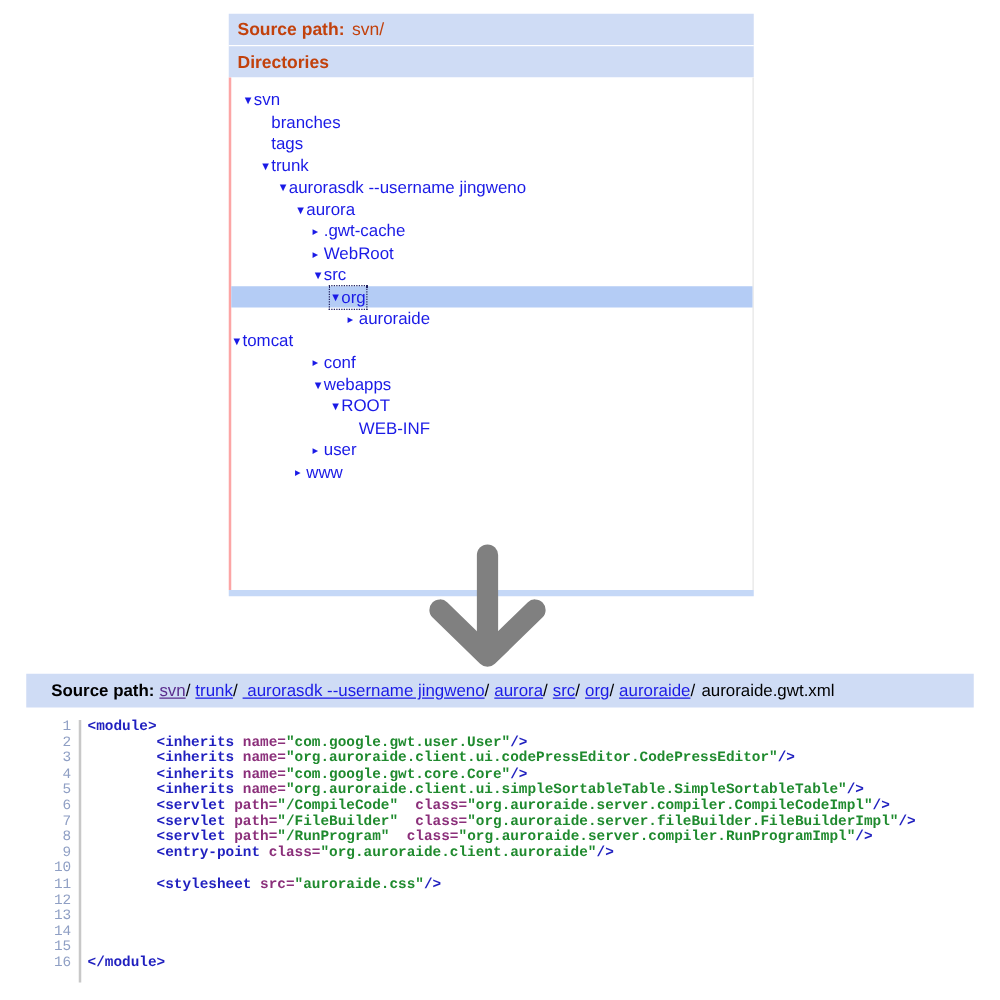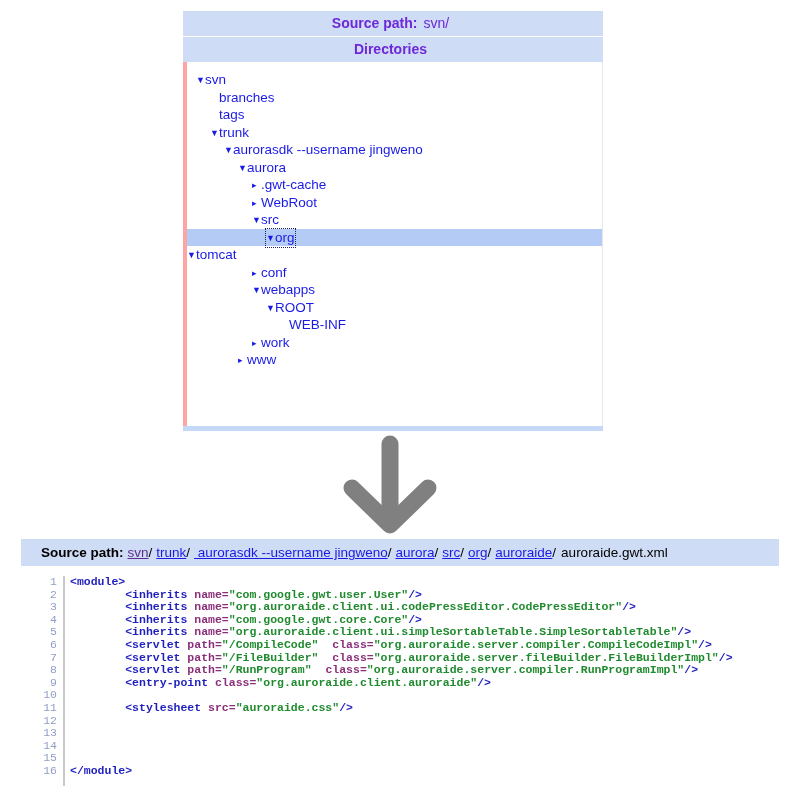--- a/index.html
+++ b/index.html
@@ -6,29 +6,29 @@
   body{
     width:800px;height:800px;background:#ffffff;
     font-family:"Liberation Sans", sans-serif;
     -webkit-font-smoothing:antialiased;
     overflow:hidden;position:relative;
   }
 
   
   #tree-panel{position:absolute;left:183px;top:11px;width:420px;}
   .bar{
-    background:#cfdcf5;color:#6d28d9;font-weight:bold;font-size:14px;
-    padding:4px 12px 4px 7px;line-height:17px;text-align:center;
+    background:#cfdcf5;color:#c2410c;font-weight:bold;font-size:14px;
+    padding:4px 12px 4px 7px;line-height:17px;
   }
   .bar.srcpath{border-bottom:1px solid #ffffff;}
   .bar .pv{font-weight:normal;margin-left:6px;}
   .tree-body{
-    background:#ffffff;border-left:4px solid #fca5a5;
+    background:#ffffff;border-left:2px solid #fca5a5;
     border-right:1px solid #e6e6e6;
-    padding:9px 0 0 0;height:364px;box-sizing:border-box;position:relative;
+    padding:9px 0 0 0;height:410px;box-sizing:border-box;position:relative;
   }
   .tree-foot{height:5px;background:#c5d8f7;}
 
   .node{
     font-size:13.5px;line-height:17.5px;color:#1a1ae6;
     white-space:nowrap;position:relative;height:17.5px;
   }
   .node .inner{display:inline-block;position:relative;padding-left:0;}
   .tw{
     display:inline-block;width:9px;color:#1a1ae6;font-size:9px;
@@ -85,26 +85,27 @@
       <div class="node"><span class="inner" style="margin-left: 9px;"><span class="tw">▼</span><span class="lbl">svn</span></span></div>
       <div class="node"><span class="inner" style="margin-left: 23px;"><span class="tw none"></span><span class="lbl">branches</span></span></div>
       <div class="node"><span class="inner" style="margin-left: 23px;"><span class="tw none"></span><span class="lbl">tags</span></span></div>
       <div class="node"><span class="inner" style="margin-left: 23px;"><span class="tw">▼</span><span class="lbl">trunk</span></span></div>
       <div class="node"><span class="inner" style="margin-left: 37px;"><span class="tw">▼</span><span class="lbl">aurorasdk --username jingweno</span></span></div>
       <div class="node"><span class="inner" style="margin-left: 51px;"><span class="tw">▼</span><span class="lbl">aurora</span></span></div>
       <div class="node"><span class="inner" style="margin-left: 65px;"><span class="tw">▸</span><span class="lbl">.gwt-cache</span></span></div>
       <div class="node"><span class="inner" style="margin-left: 65px;"><span class="tw">▸</span><span class="lbl">WebRoot</span></span></div>
       <div class="node"><span class="inner" style="margin-left: 65px;"><span class="tw">▼</span><span class="lbl">src</span></span></div>
       <div class="node selected"><span class="inner" style="margin-left: 79px;"><span class="tw">▼</span><span class="lbl">org</span></span></div>
+      <div class="node"><span class="inner" style="margin-left: 93px;"><span class="tw">▸</span><span class="lbl">auroraide</span></span></div>
       <div class="node"><span class="inner" style=""><span class="tw">▼</span><span class="lbl">tomcat</span></span></div>
       <div class="node"><span class="inner" style="margin-left: 65px;"><span class="tw">▸</span><span class="lbl">conf</span></span></div>
       <div class="node"><span class="inner" style="margin-left: 65px;"><span class="tw">▼</span><span class="lbl">webapps</span></span></div>
       <div class="node"><span class="inner" style="margin-left: 79px;"><span class="tw">▼</span><span class="lbl">ROOT</span></span></div>
       <div class="node"><span class="inner" style="margin-left: 93px;"><span class="tw none"></span><span class="lbl">WEB-INF</span></span></div>
-      <div class="node"><span class="inner" style="margin-left: 65px;"><span class="tw">▸</span><span class="lbl">work</span></span></div>
+      <div class="node"><span class="inner" style="margin-left: 65px;"><span class="tw">▸</span><span class="lbl">user</span></span></div>
       <div class="node"><span class="inner" style="margin-left: 51px;"><span class="tw">▸</span><span class="lbl">www</span></span></div>
     </div>
   <div class="tree-foot"></div>
 </div>
 
 <div id="arrow-wrap">
   <svg width="120" height="106" viewBox="0 0 120 106">
     <g stroke="#808080" fill="none" stroke-width="17" stroke-linecap="round" stroke-linejoin="round">
       <line x1="60" y1="12" x2="60" y2="86"></line>
       <polyline points="22,56 60,93 98,56"></polyline>

